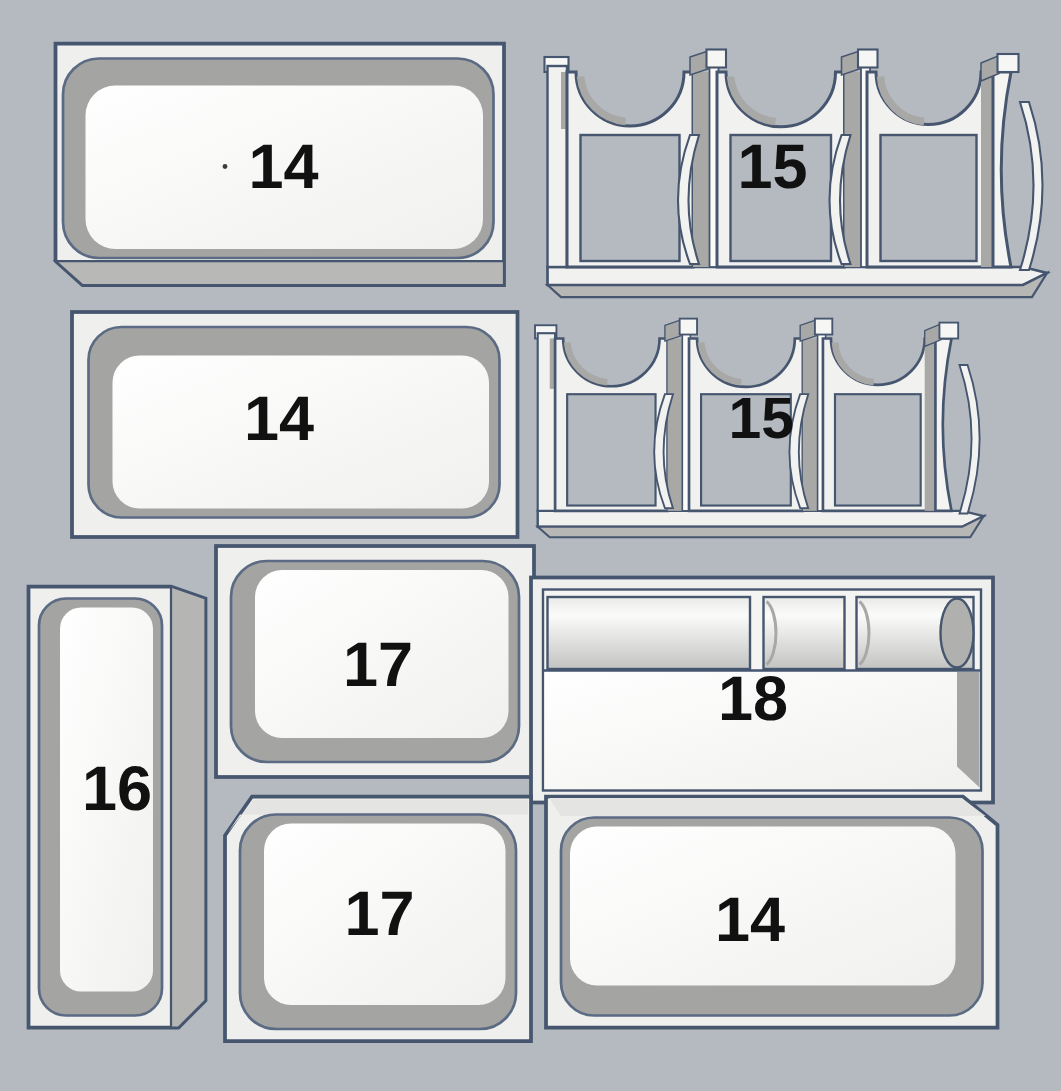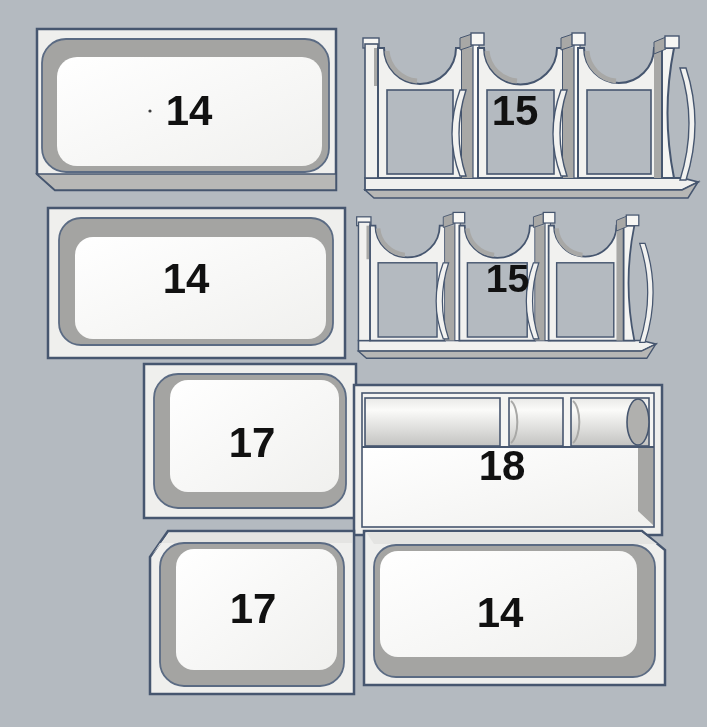--- a/index.html
+++ b/index.html
@@ -152,20 +152,29 @@
         <rect x="294" y="20" width="8" height="130" fill="#a8a8a6"></rect>
         <path d="M302,150 V20 H314 Q301,85 314,150 Z" fill="#f4f4f2" stroke="#46566f" stroke-width="2"></path>
         <path d="M320,40 Q338,95 320,152 L326,152 Q344,95 326,40 Z" fill="#f2f2f0" stroke="#46566f" stroke-width="1.4"></path>
         <polygon points="294,14 306,9 306,21 294,26" fill="#a8a8a6" stroke="#46566f" stroke-width="1"></polygon>
         <rect x="305" y="8" width="14" height="12" fill="#f6f6f4" stroke="#46566f" stroke-width="1.4"></rect>
       </g>
       <text class="lbl" x="172" y="95" font-size="44" text-anchor="middle">15</text>
     </svg>
   </div>
 
+  <div class="part" style="left:16px; top:384px;">
+    <svg width="124" height="306" viewBox="0 0 124 306">
+      <path d="M3,7 H98 L121,15 V283 L103,301 H3 Z" fill="#efefed" stroke="#46566f" stroke-width="2.5"></path>
+      <polygon points="98,7 121,15 121,283 103,301 98,301" fill="#b5b5b3" stroke="#46566f" stroke-width="1.5"></polygon>
+      <rect x="10" y="15" width="82" height="278" rx="18" fill="#a4a4a2" stroke="#5b6b83" stroke-width="1.8"></rect>
+      <rect x="24" y="21" width="62" height="256" rx="14" fill="url(#floorG)"></rect>
+      <text class="lbl" x="62" y="156" font-size="42" text-anchor="middle">16</text>
+    </svg>
+  </div>
 
   <div class="part" style="left:142px; top:362px;">
     <svg width="216" height="158" viewBox="0 0 216 158">
       <rect x="2" y="2" width="212" height="154" fill="#efefed" stroke="#46566f" stroke-width="2.5"></rect>
       <rect x="12" y="12" width="192" height="134" rx="24" fill="#a4a4a2" stroke="#5b6b83" stroke-width="1.8"></rect>
       <rect x="28" y="18" width="169" height="112" rx="18" fill="url(#floorG)"></rect>
       <text class="lbl" x="110" y="95" font-size="42" text-anchor="middle">17</text>
     </svg>
   </div>
 

